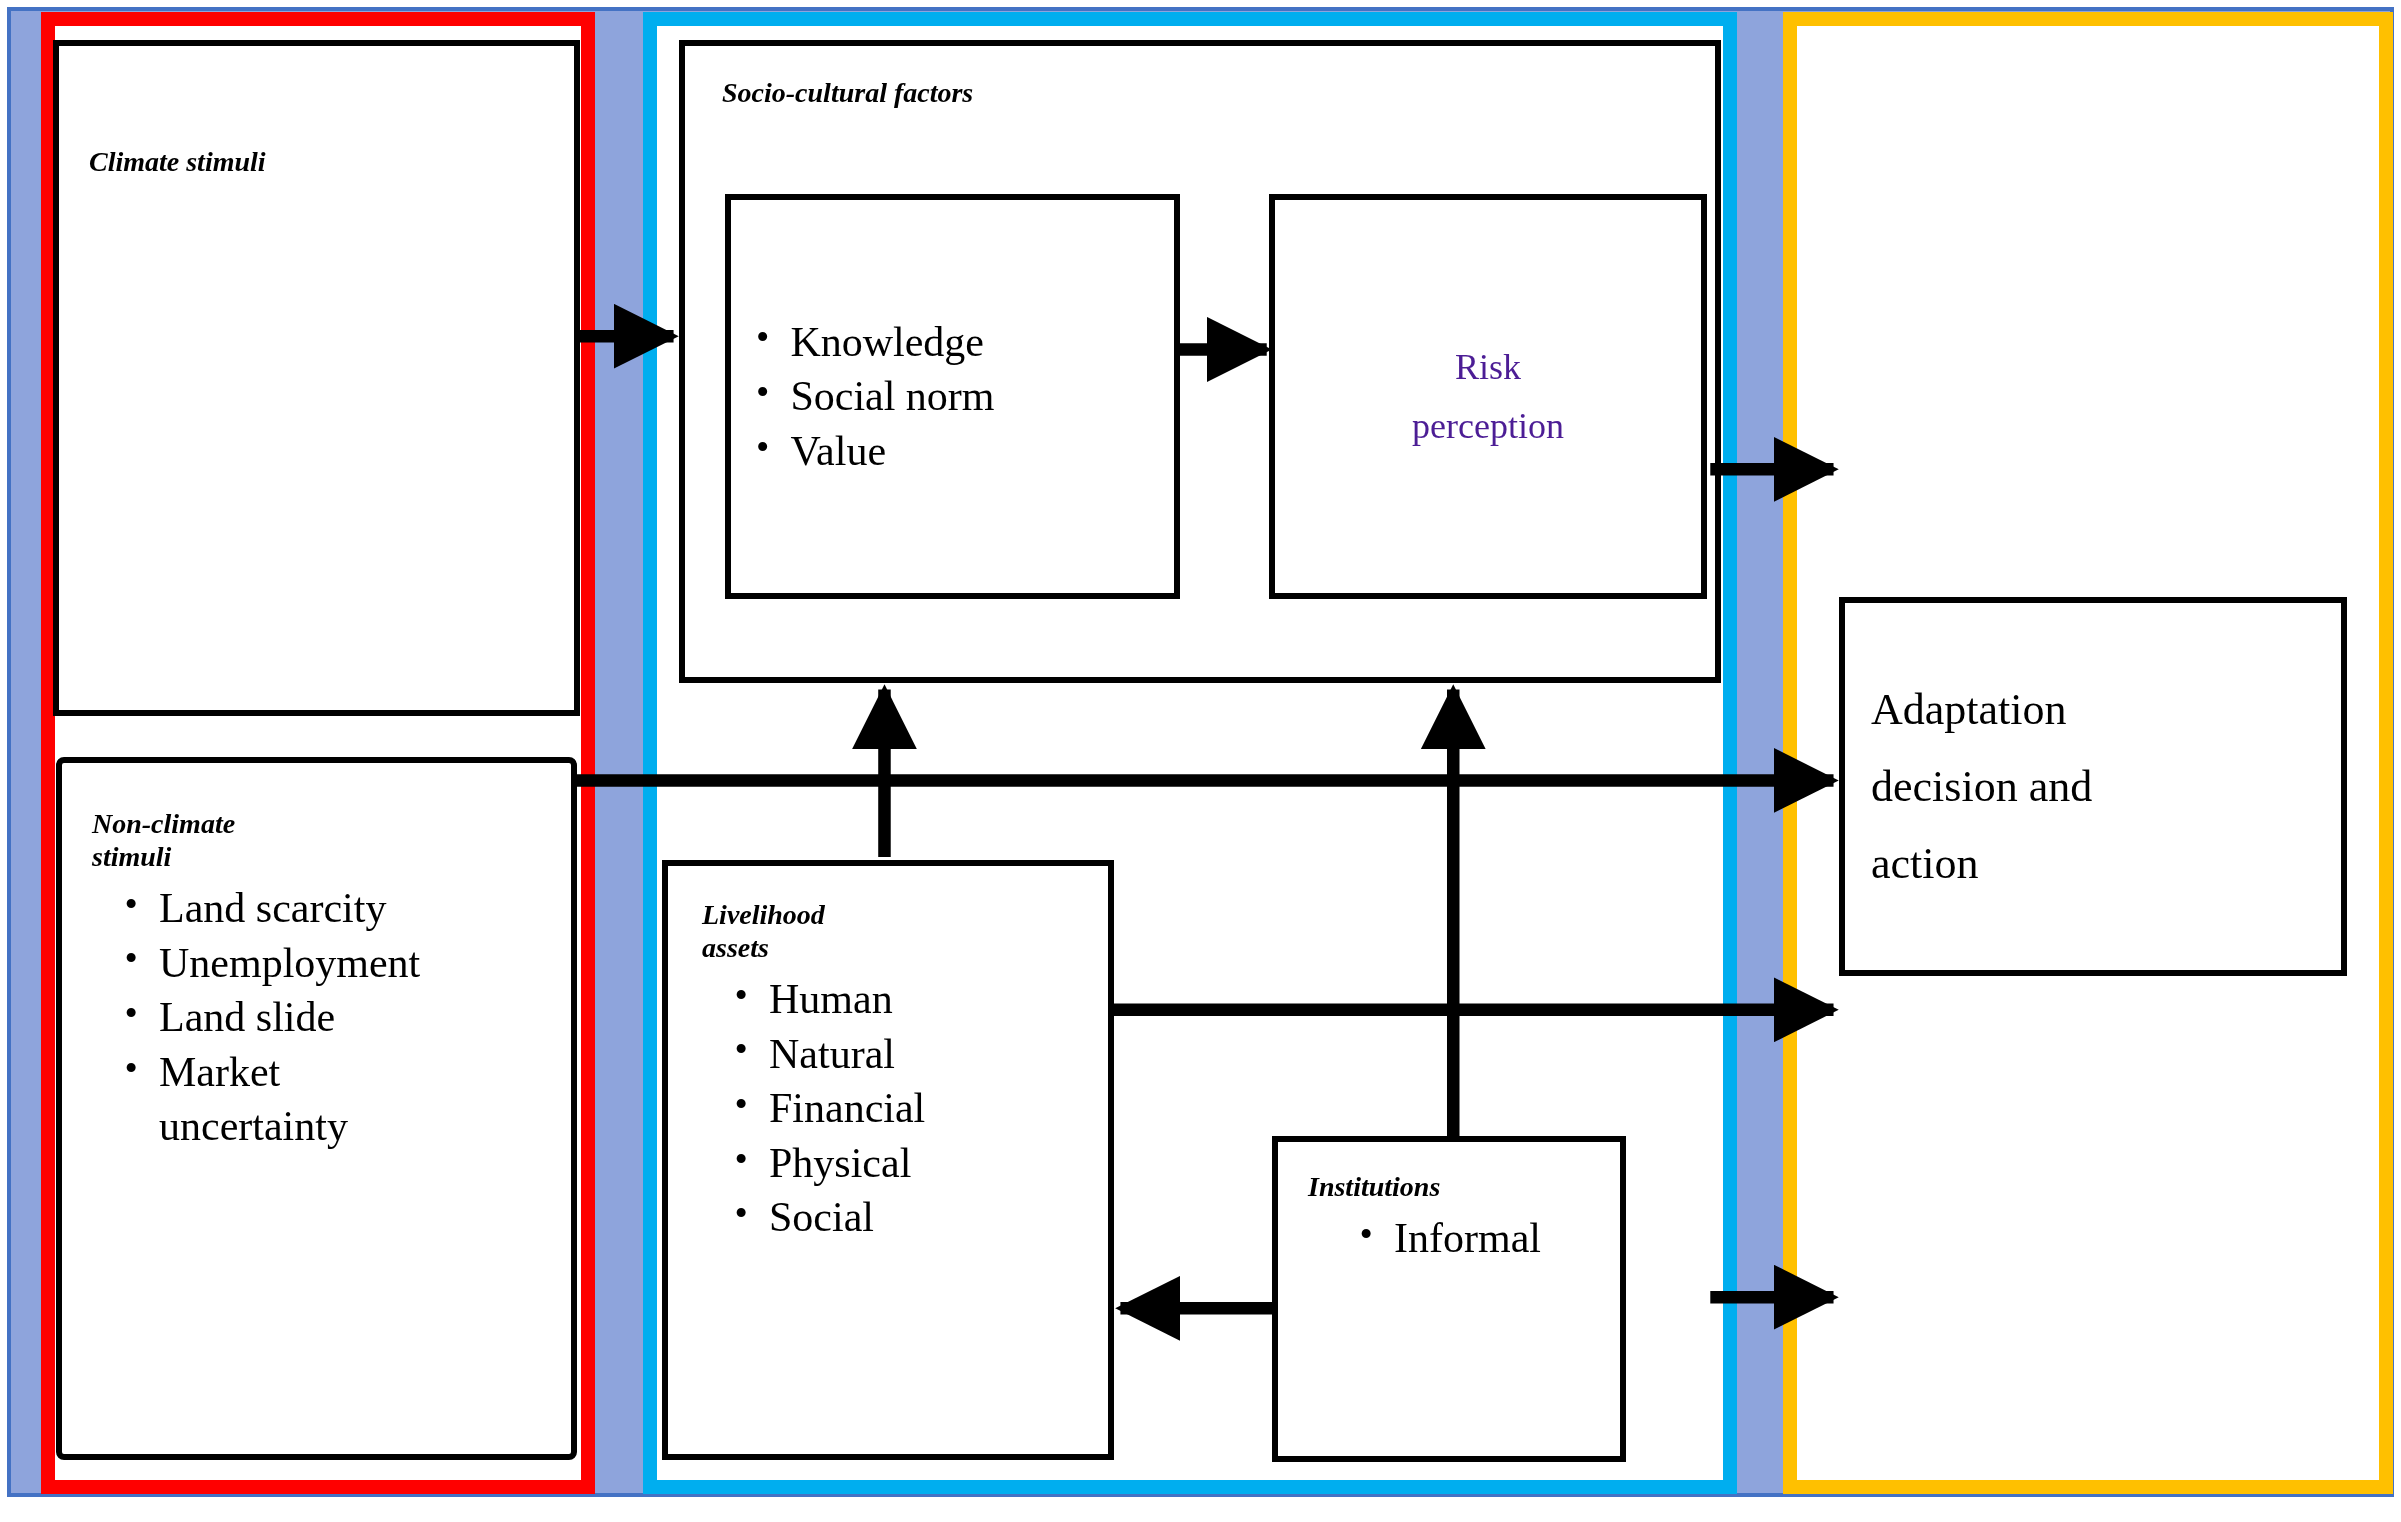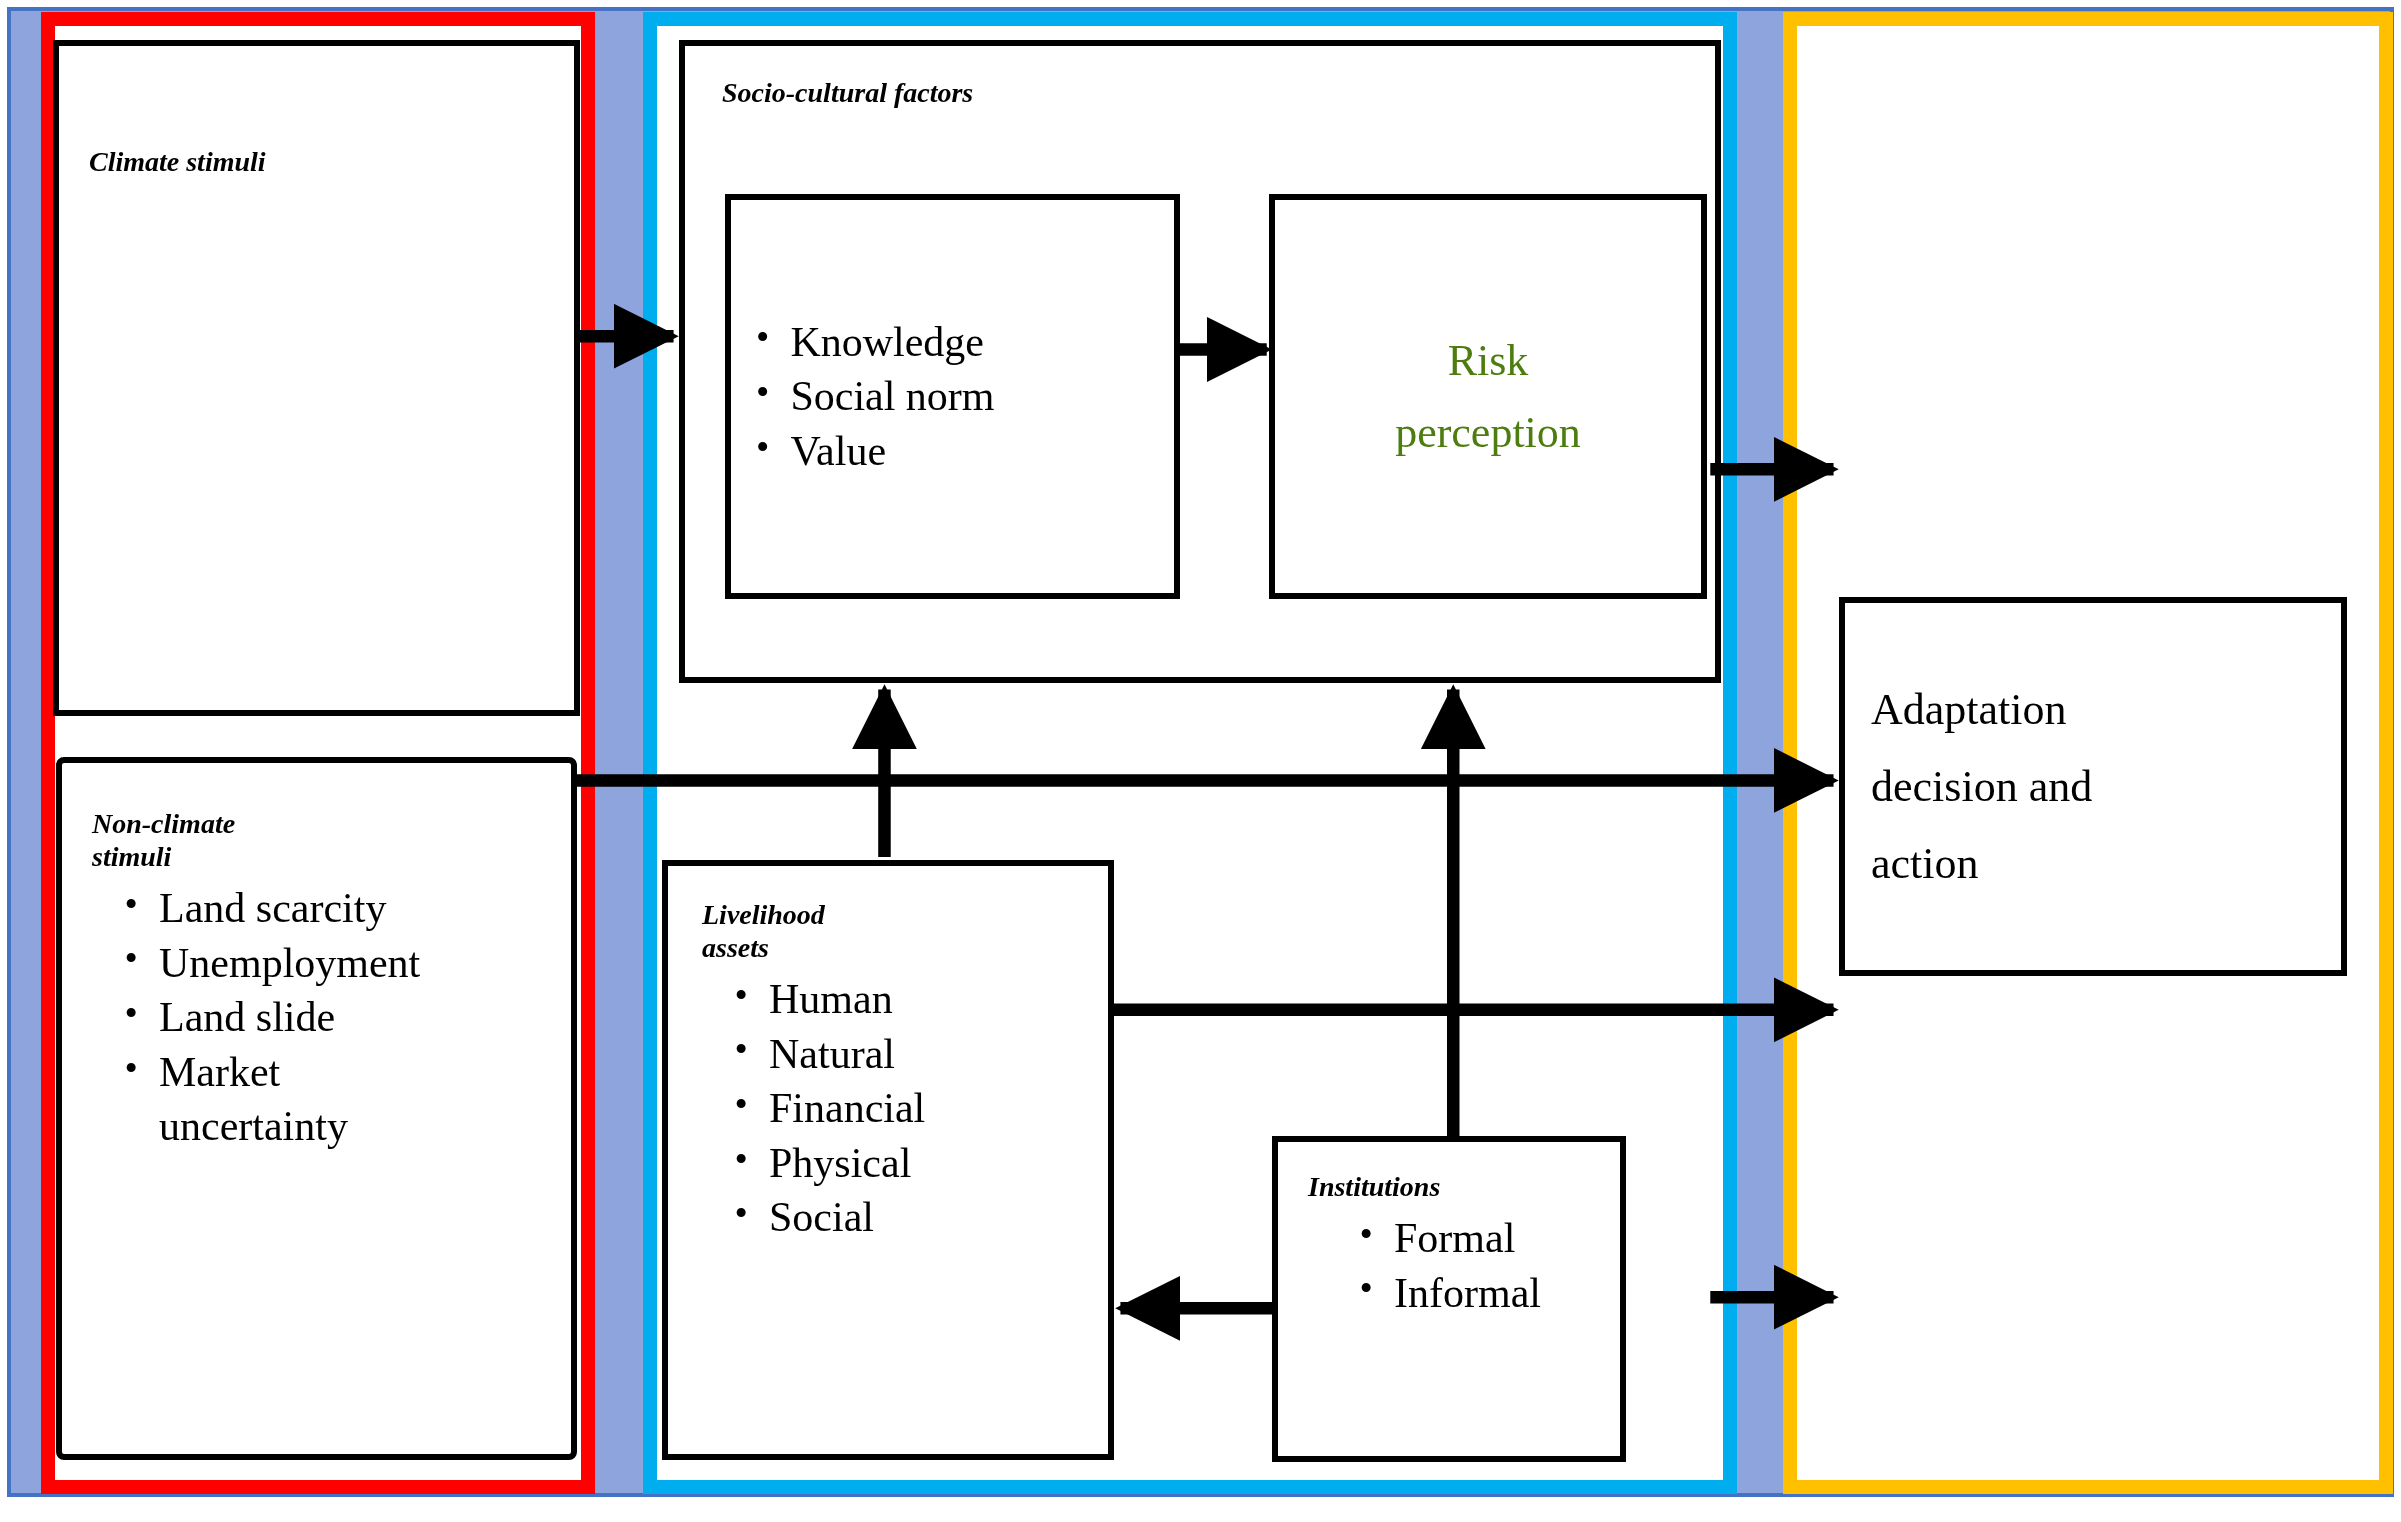--- a/index.html
+++ b/index.html
@@ -91,23 +91,23 @@
   ul.bullets li::before {
     content: "\2022";
     position: absolute;
     left: 2.6px;
     top: -1.3px;
     font-size: 38px;
     line-height: 1.30;
   }
 
   .plain-center {
-    font-size: 44px;
+    font-size: 36px;
     line-height: 1.62;
-    color: #4d7c0f;
+    color: #4c1d95;
     text-align: center;
     padding: 0 16px;
   }
   .plain-left {
     font-size: 44px;
     line-height: 1.75;
     color: #000000;
     text-align: left;
     padding: 0 26px;
   }
@@ -194,21 +194,20 @@
         <li>Physical</li>
         <li>Social</li>
       </ul>
     </div>
   </div>
 
   <div class="box" id="box-institutions">
     <div class="box-pad" style="padding-top:28px;padding-left:30px;">
       <div class="heading">Institutions</div>
       <ul class="bullets" style="padding-left:49px;">
-        <li>Formal</li>
         <li>Informal</li>
       </ul>
     </div>
   </div>
 
   <div class="box" id="box-adaptation">
     <div class="vcenter">
       <div class="plain-left" style="white-space:pre-line;">Adaptation
 decision and
 action</div>

